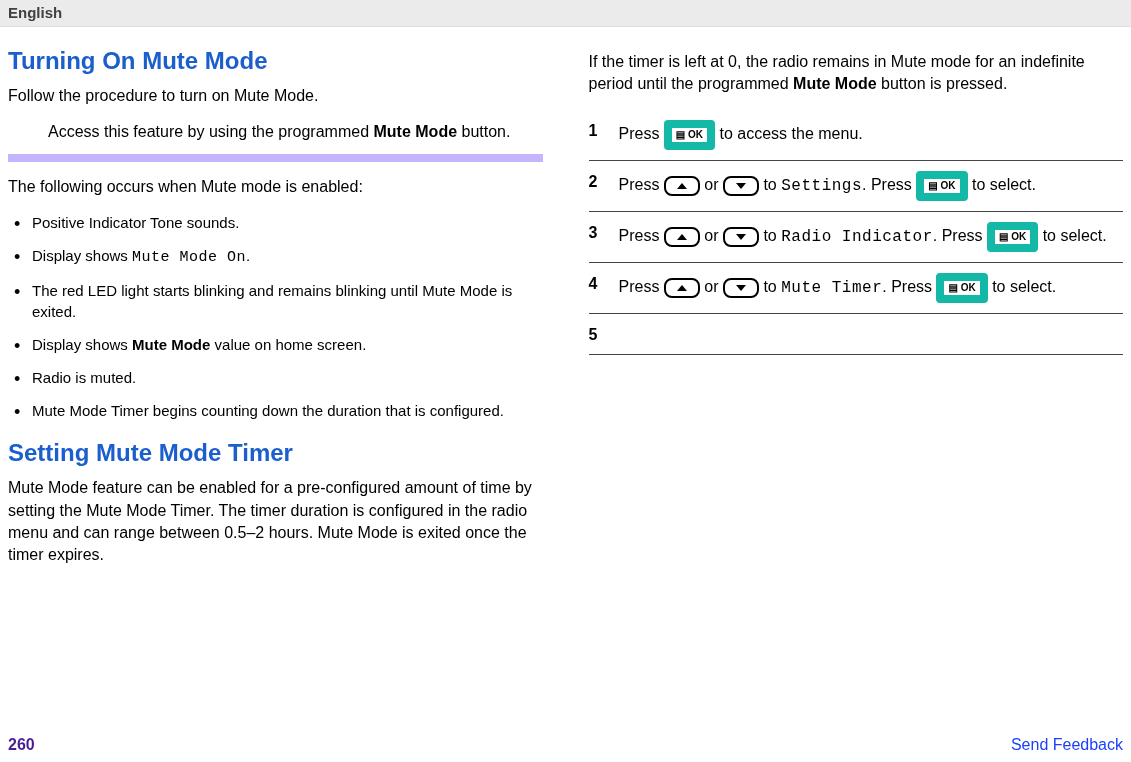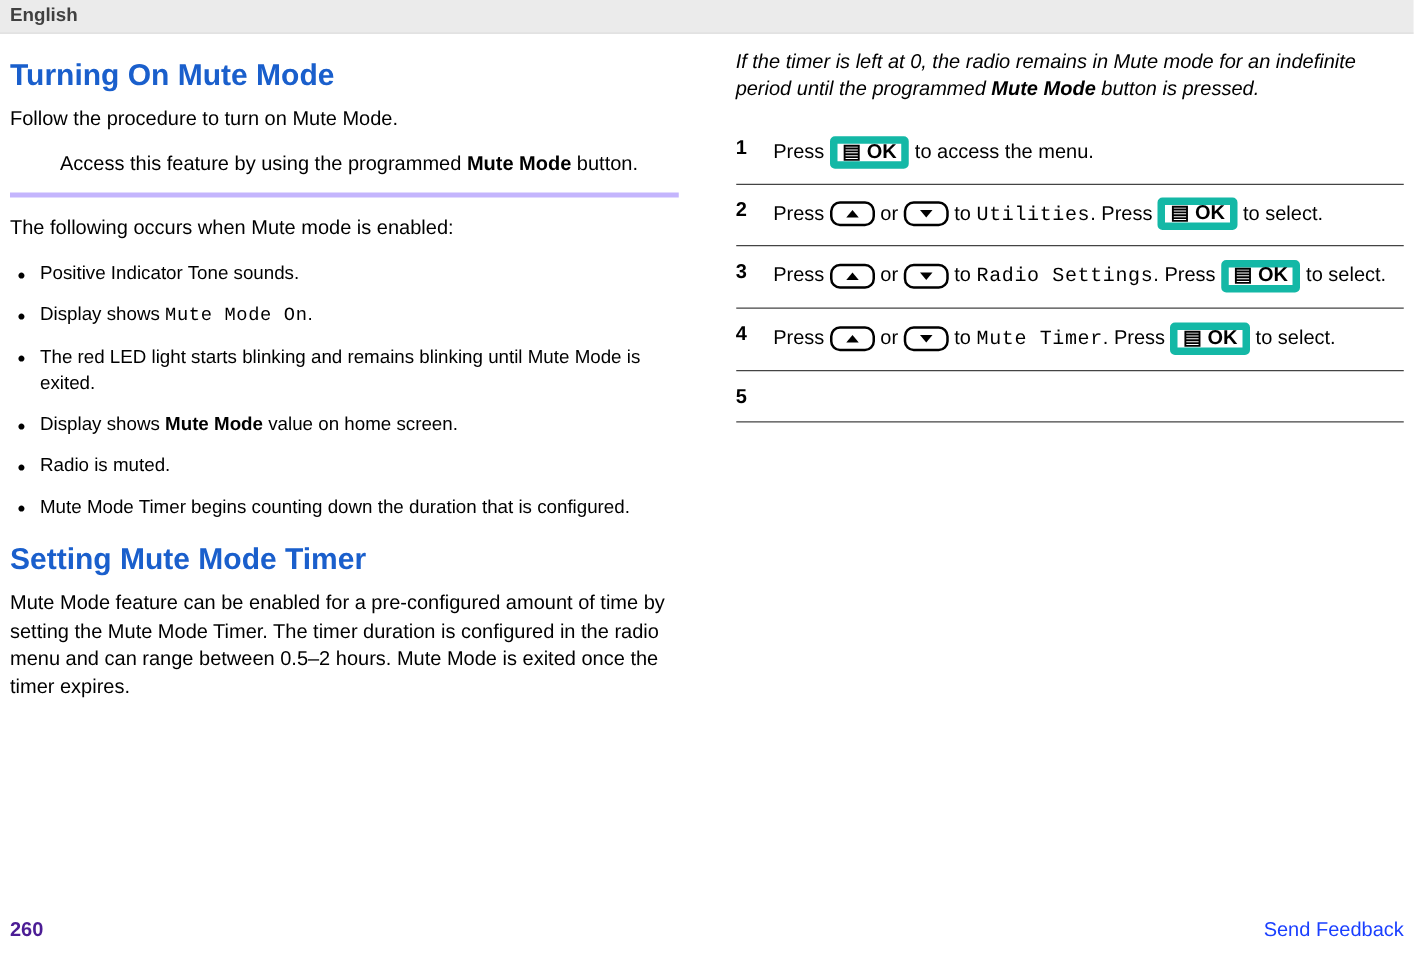--- a/index.html
+++ b/index.html
@@ -44,21 +44,21 @@
       margin-top: 10px;
     }
     .body-text {
       font-size: 16px;
       line-height: 1.4;
       margin-bottom: 14px;
       color: #000;
     }
     .instruction-block {
       padding: 0 0 10px 40px;
-      border-bottom: 4px solid #c4b5fd;
+      border-bottom: 8px solid #c4b5fd;
       margin-bottom: 14px;
     }
     .instruction-text {
       font-size: 16px;
       line-height: 1.4;
     }
     .bullet-list {
       list-style: none;
       padding: 0;
       margin-bottom: 14px;
@@ -99,24 +99,24 @@
       flex-shrink: 0;
       padding-top: 2px;
     }
     .step-body {
       font-size: 16px;
       line-height: 1.8;
       flex: 1;
     }
     .icon-box {
       display: inline-block;
-      border: 6px solid #14b8a6;
+      border: 8px solid #14b8a6;
       border-radius: 4px;
       padding: 0 4px;
-      font-size: 16px;
+      font-size: 10px;
       font-weight: bold;
       vertical-align: middle;
       line-height: 14px;
       min-width: 32px;
       text-align: center;
       background: #fff;
     }
     .icon-arrow {
       display: inline-block;
       border: 2px solid #000;
@@ -194,21 +194,21 @@
       </li>
       <li><span>Radio is muted.</span></li>
       <li><span>Mute Mode Timer begins counting down the duration that is configured.</span></li>
     </ul>
 
     <h2 class="section-title">Setting Mute Mode Timer</h2>
     <p class="body-text">Mute Mode feature can be enabled for a pre-configured amount of time by setting the Mute Mode Timer. The timer duration is configured in the radio menu and can range between 0.5–2 hours. Mute Mode is exited once the timer expires.</p>
   </div>
 
   <div class="column">
-    <p class="body-text" style="margin-top:2px;font-style:italic;">
+    <p class="body-text" style="margin-top:14px;">
       <span>If the timer is left at 0, the radio remains in Mute mode for an indefinite period until the programmed </span><span class="bold">Mute Mode</span><span> button is pressed.</span>
     </p>
 
     <div class="step-list">
 
       <div class="step-row">
         <div class="step-num">1</div>
         <div class="step-body">
           <span>Press </span>
           <span class="icon-box">▤ OK</span>
@@ -216,34 +216,34 @@
         </div>
       </div>
 
       <div class="step-row">
         <div class="step-num">2</div>
         <div class="step-body">
           <span>Press </span>
           <span class="icon-arrow up"></span>
           <span> or </span>
           <span class="icon-arrow down"></span>
-          <span> to </span><span class="dotted">Utilities</span><span>. Press </span>
+          <span> to </span><span class="dotted">Settings</span><span>. Press </span>
           <span class="icon-box">▤ OK</span>
           <span> to select.</span>
         </div>
       </div>
 
       <div class="step-row">
         <div class="step-num">3</div>
         <div class="step-body">
           <span>Press </span>
           <span class="icon-arrow up"></span>
           <span> or </span>
           <span class="icon-arrow down"></span>
-          <span> to </span><span class="dotted">Radio Settings</span><span>. Press </span>
+          <span> to </span><span class="dotted">Radio Indicator</span><span>. Press </span>
           <span class="icon-box">▤ OK</span>
           <span> to select.</span>
         </div>
       </div>
 
       <div class="step-row">
         <div class="step-num">4</div>
         <div class="step-body">
           <span>Press </span>
           <span class="icon-arrow up"></span>

